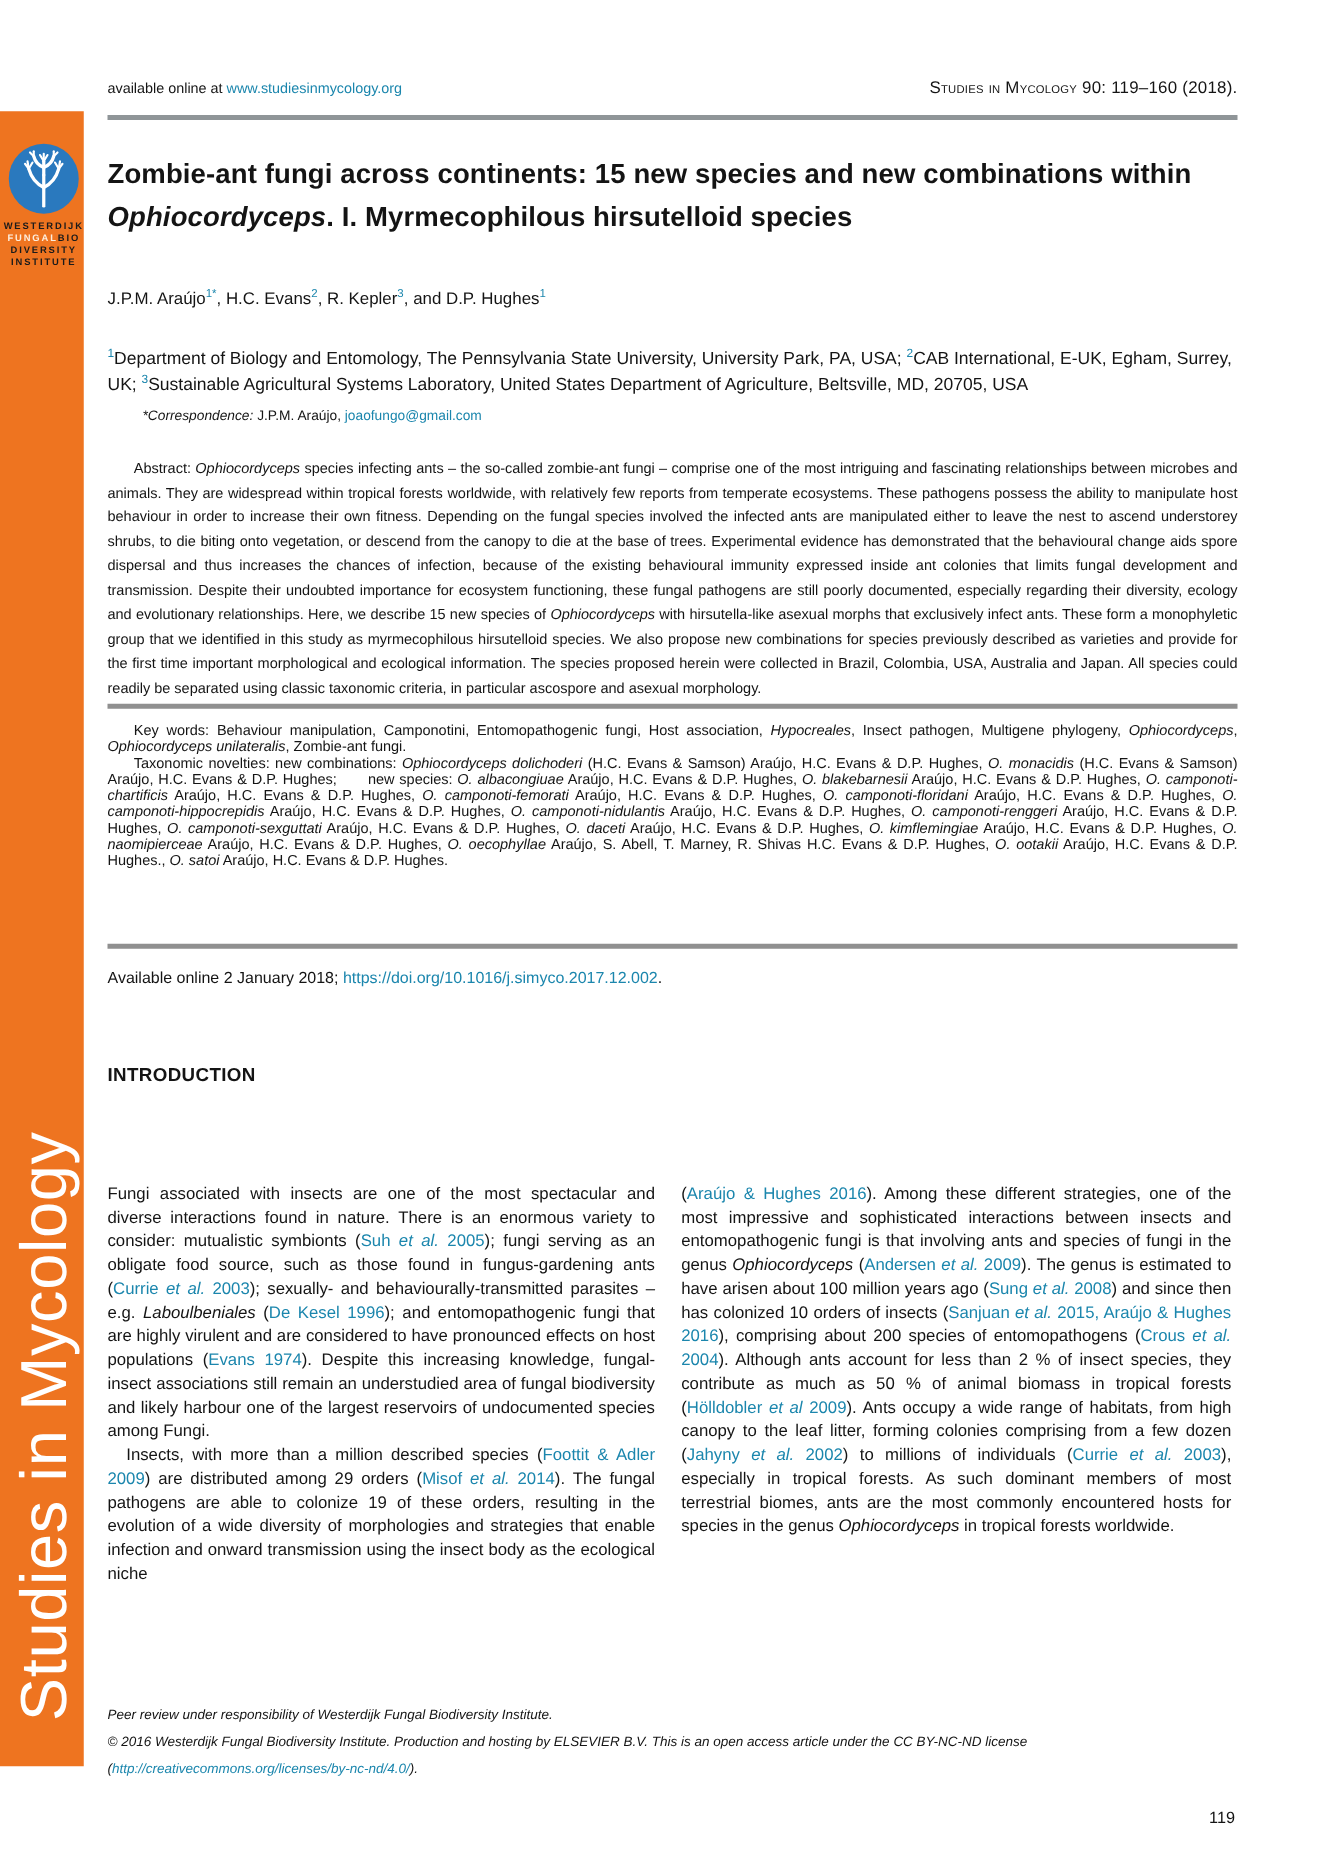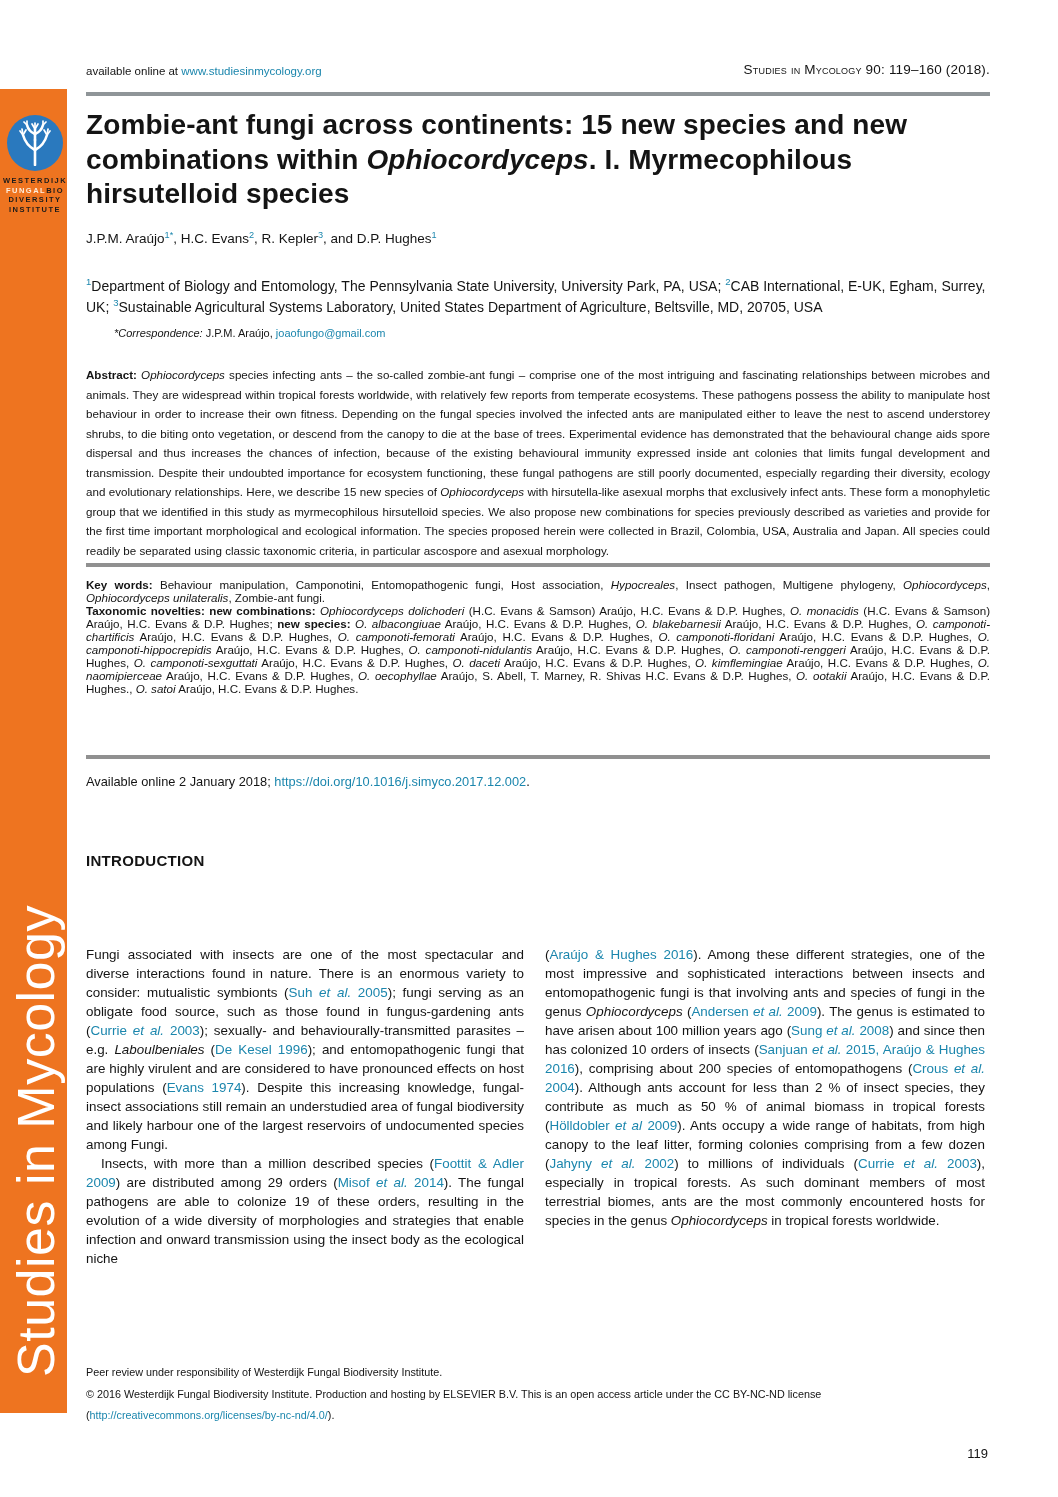--- a/index.html
+++ b/index.html
@@ -24,42 +24,42 @@
   .logo-circle { width:56px; height:56px; border-radius:50%; background:#2A79BE;
     margin:0 auto 5px auto; display:flex; align-items:center; justify-content:center; }
   .logo-line { font-size:7.5px; font-weight:bold; letter-spacing:1.5px; line-height:9.6px;
     color:#1b1b1b; white-space:nowrap; }
   .logo-pale { color:#fdeede; }
   .vertical-title { position:absolute; left:66px; bottom:36px; transform:rotate(-90deg);
     transform-origin:0 100%; white-space:nowrap; color:#ffffff; font-size:52px;
     letter-spacing:0.5px; line-height:60px; }
 
   
-  .title { left:86px; top:108px; width:880px; font-size:28px; font-weight:bold;
+  .title { left:86px; top:122px; width:880px; font-size:22px; font-weight:bold;
     line-height:34.5px; letter-spacing:0.1px; }
   .authors { left:86px; top:231px; font-size:13.5px; }
   .affil { left:86px; top:276px; width:904px; font-size:14px; line-height:21px; }
   .corresp { left:74px; top:327px; font-size:11px;margin-left:40px; }
 
   .abstract { left:86px; top:365px; width:904px; font-size:11.6px; line-height:19.5px; text-align:justify; }
   .kwblock { left:86px; top:578px; width:904px; font-size:11.6px; line-height:13px; text-align:justify; }
   .availline { left:86px; top:774px; font-size:12.8px; }
 
   .intro-h { left:86px; top:852px; font-size:15px; font-weight:bold; letter-spacing:0.3px; }
   .col { top:898px; font-size:13.4px; line-height:19px; text-align:justify;margin-top:47px; }
   .col-left  { left:86px;  width:438px; }
   .col-right { left:545px; width:440px; }
   .indent { text-indent:15px; }
 
-  .footer { left:86px; top:1362px; width:904px; font-size:10.8px; line-height:21.5px; }
+  .footer { left:86px; top:1362px; width:904px; font-size:10.8px; line-height:21.5px;font-style:italic; }
   .pageno { right:70px; top:1446px; font-size:13px;text-align:center; }
 
   
   .s-i   { font-style:italic; }
-  .s-b   { font-weight:bold; }
+  .s-b   { font-weight:normal;margin-left:21px; }
   .s-l   { color:#1B86AD; }
   .s-sup { vertical-align:super; font-size:68%; line-height:0; }
 
   svg { display:block; }
 </style>
 </head>
 <body>
 
 <div class="abs hdr-left"><span>available online at </span><span class="s-l">www.studiesinmycology.org</span></div>
 <div class="abs hdr-right">Studies in Mycology 90: 119–160 (2018).</div>

